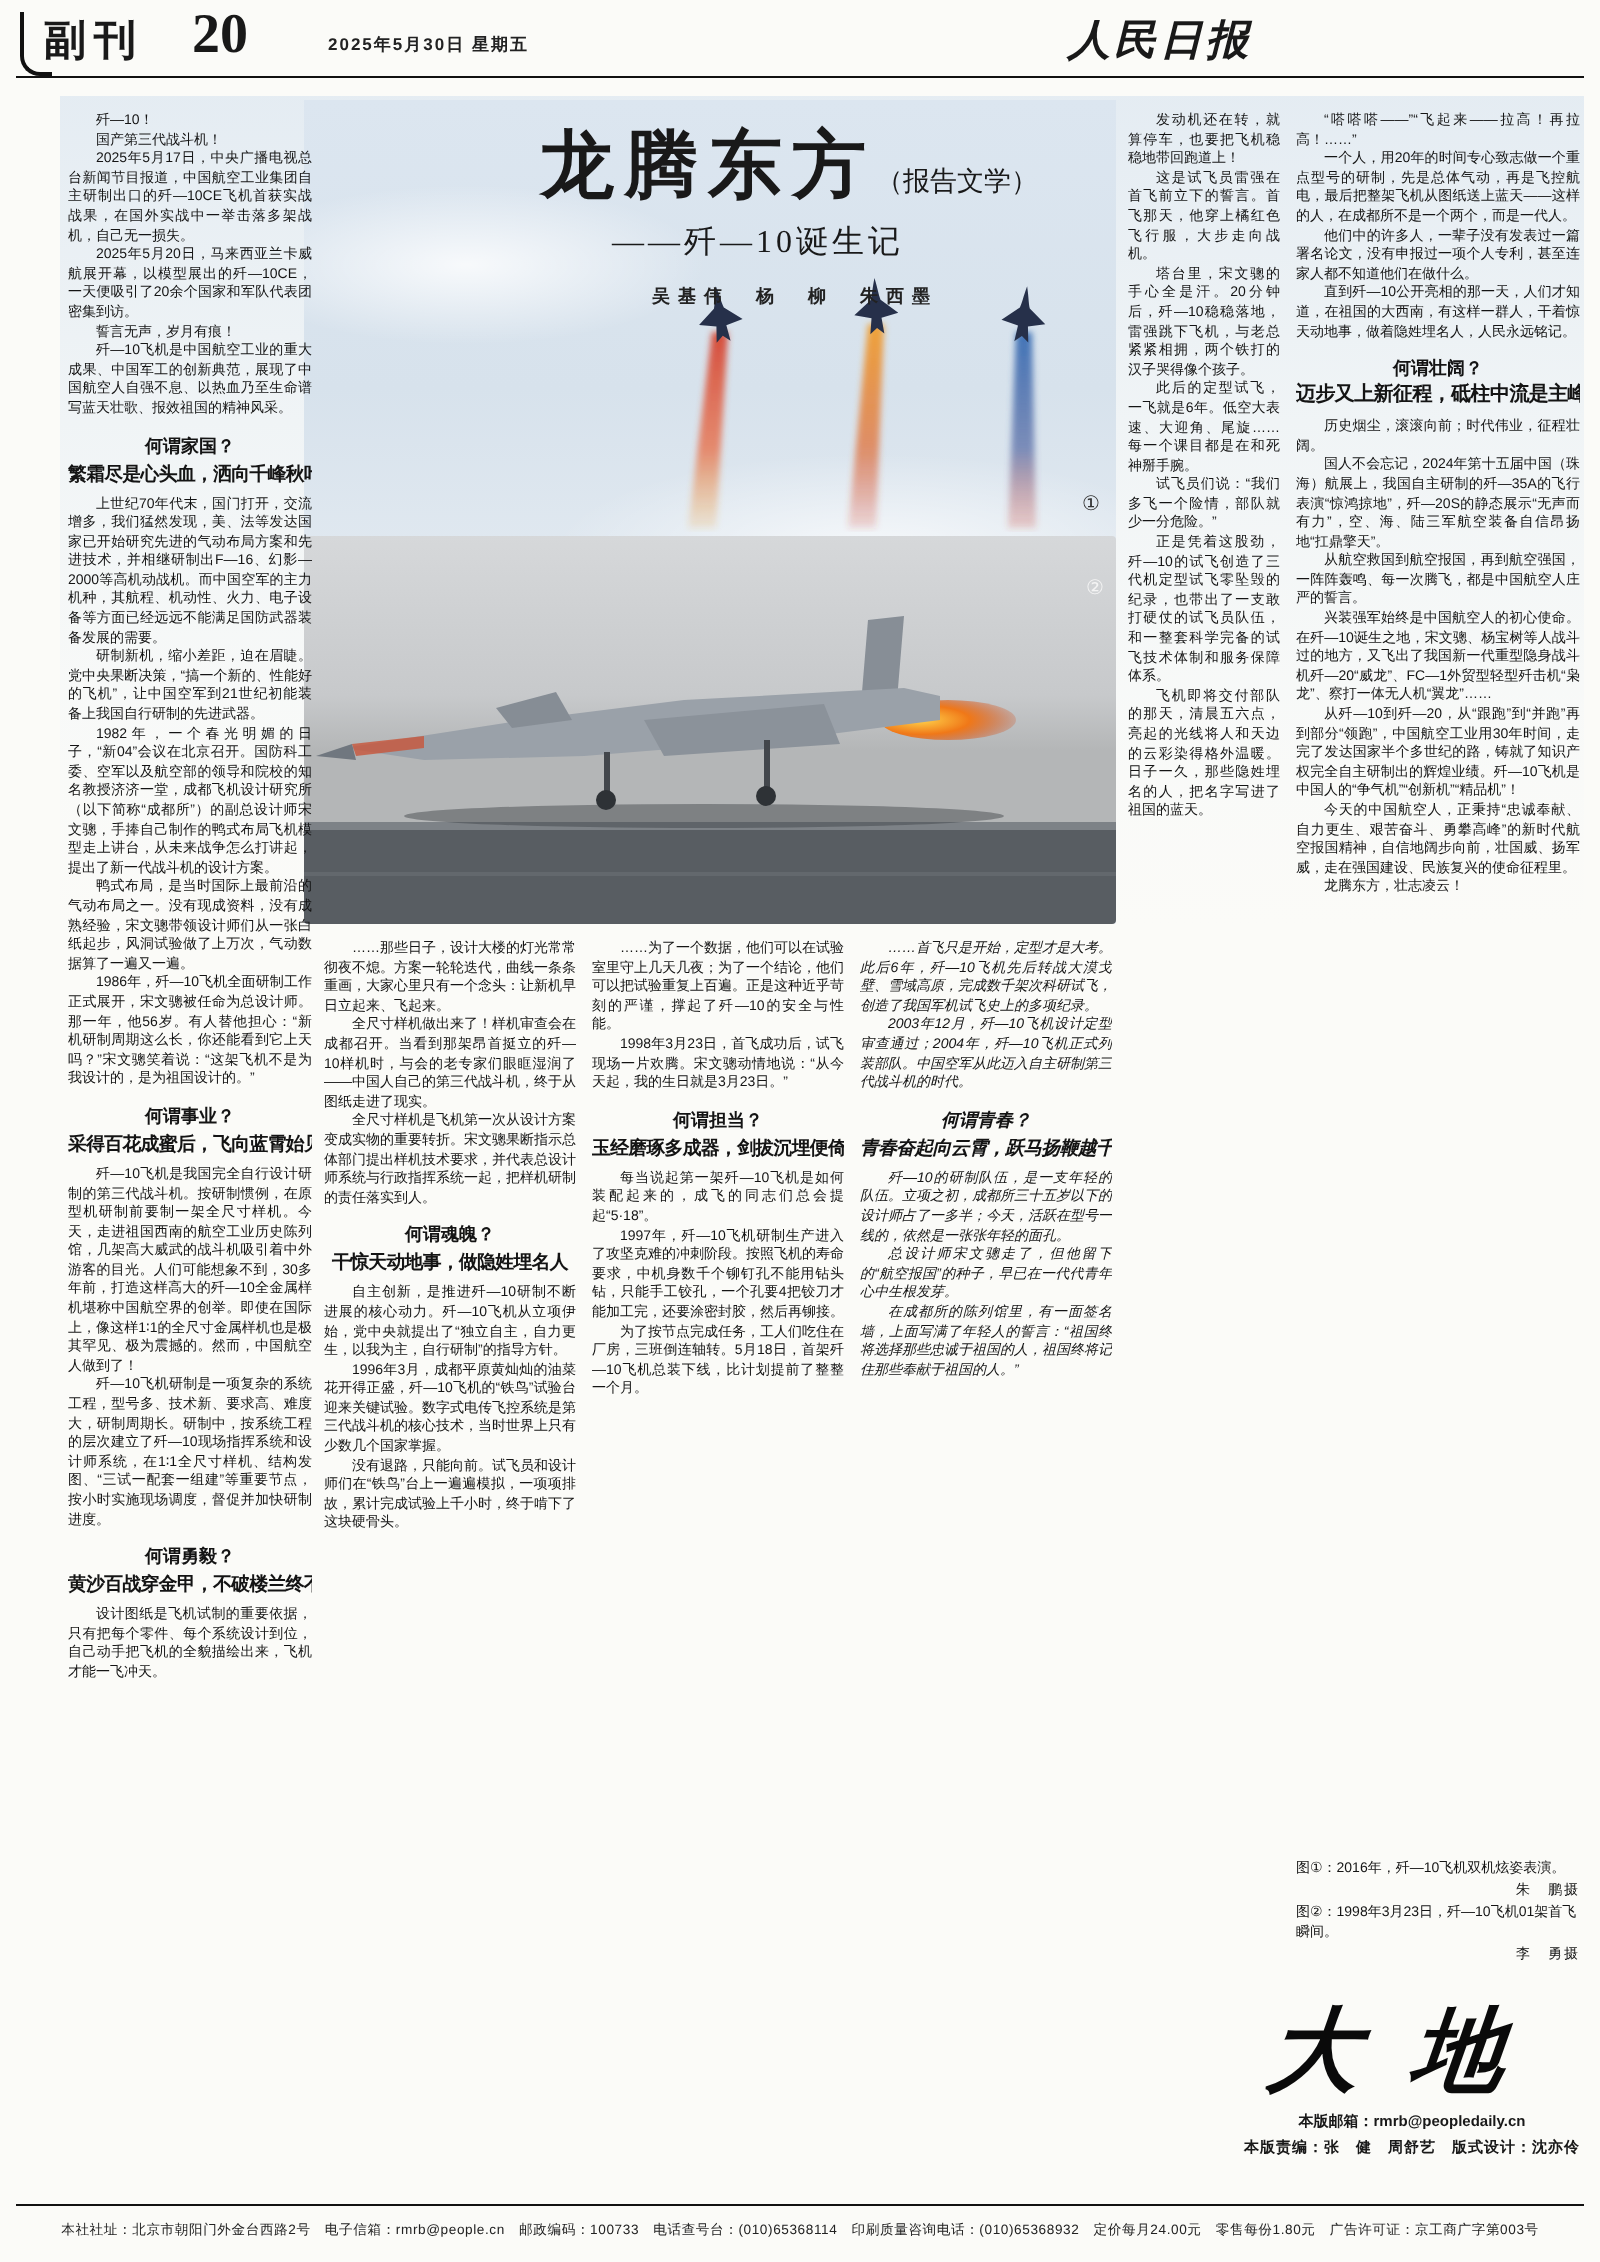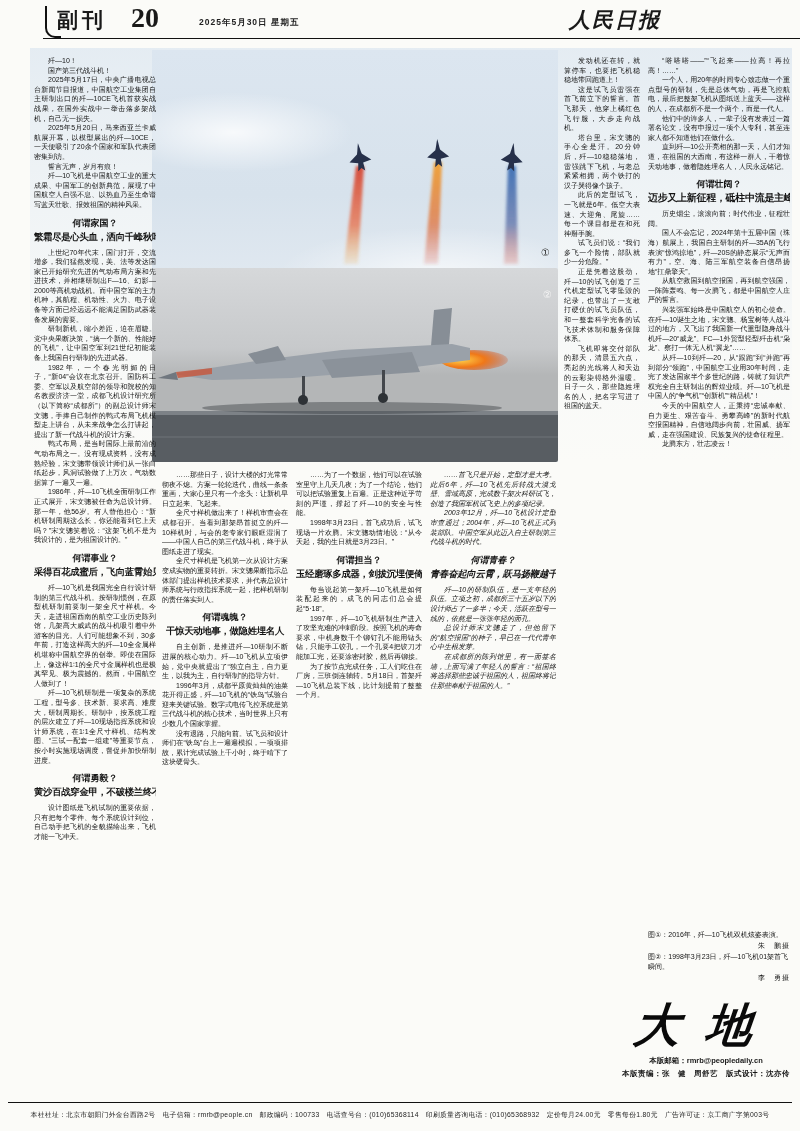--- a/index.html
+++ b/index.html
@@ -1,20 +1,20 @@
 <!DOCTYPE html>
 <html><head>
 <meta charset="utf-8">
 <style>
   html,body{margin:0;padding:0;}
   body{width:800px;height:1131px;position:relative;overflow:hidden;
        background:#fbfbf8;color:#191919;
        font-family:"Liberation Sans","DejaVu Sans",sans-serif;}
   
-  .hdr{position:absolute;left:0;top:0;width:640px;height:40px;margin-left:35px;}
+  .hdr{position:absolute;left:0;top:0;width:640px;height:40px;}
   .hdr-rule{position:absolute;left:8px;top:38px;width:784px;height:0;border-top:1.6px solid #111;}
   .hdr-bracket{position:absolute;left:10px;top:6px;width:14px;height:30px;
        border-left:2px solid #111;border-bottom:2px solid #111;border-bottom-left-radius:10px;}
   .hdr-section{position:absolute;left:22px;top:6px;font-size:21px;font-weight:700;letter-spacing:4px;}
   .hdr-page{position:absolute;left:96px;top:2px;font-size:28px;font-weight:600;font-family:"Liberation Serif","DejaVu Serif",serif;}
   .hdr-date{position:absolute;left:164px;top:17px;font-size:8.5px;font-weight:700;letter-spacing:1px;color:#222;}
   .masthead{position:absolute;right:14px;top:6px;font-size:21px;font-weight:700;
        font-family:"Liberation Serif","DejaVu Serif",serif;font-style:italic;letter-spacing:2px;}
   
   .skywash{position:absolute;left:30px;top:48px;width:762px;height:415px;
@@ -106,20 +106,25 @@
       <polygon points="136,26 144,26 140,128 126,128" fill="url(#tg)"></polygon>
       <polygon points="210,30 218,30 220,128 206,128" fill="url(#tb)"></polygon>
     </g>
     <g fill="#26304a">
       <path transform="translate(62,22) rotate(-8)" d="M0,-15 C1.5,-9 1.5,-7 2.5,-4 L11,3 L2.5,5 L3.5,13 L0,10 L-3.5,13 L-2.5,5 L-11,3 L-2.5,-4 C-1.5,-7 -1.5,-9 0,-15 Z"></path>
       <path transform="translate(140,18) rotate(-3)" d="M0,-15 C1.5,-9 1.5,-7 2.5,-4 L11,3 L2.5,5 L3.5,13 L0,10 L-3.5,13 L-2.5,5 L-11,3 L-2.5,-4 C-1.5,-7 -1.5,-9 0,-15 Z"></path>
       <path transform="translate(214,22) rotate(6)" d="M0,-15 C1.5,-9 1.5,-7 2.5,-4 L11,3 L2.5,5 L3.5,13 L0,10 L-3.5,13 L-2.5,5 L-11,3 L-2.5,-4 C-1.5,-7 -1.5,-9 0,-15 Z"></path>
     </g>
   </svg>
 
+  <div class="title-blk">
+    <span class="title-main">龙腾东方</span><span class="title-genre">（报告文学）</span>
+    <div class="title-sub">——歼—10诞生记</div>
+    <div class="title-authors">吴基伟　杨　柳　朱西墨</div>
+  </div>
 
   <svg class="photo2" viewBox="0 0 406 194">
     <defs>
       <linearGradient id="psky" x1="0" y1="0" x2="0" y2="1">
         <stop offset="0" stop-color="#d6d8da"></stop>
           <stop offset=".55" stop-color="#c7c9cb"></stop>
           <stop offset=".74" stop-color="#b4b6b7"></stop>
       </linearGradient>
       <radialGradient id="flame" cx=".3" cy=".5" r=".8">
         <stop offset="0" stop-color="#ffd24a"></stop>

